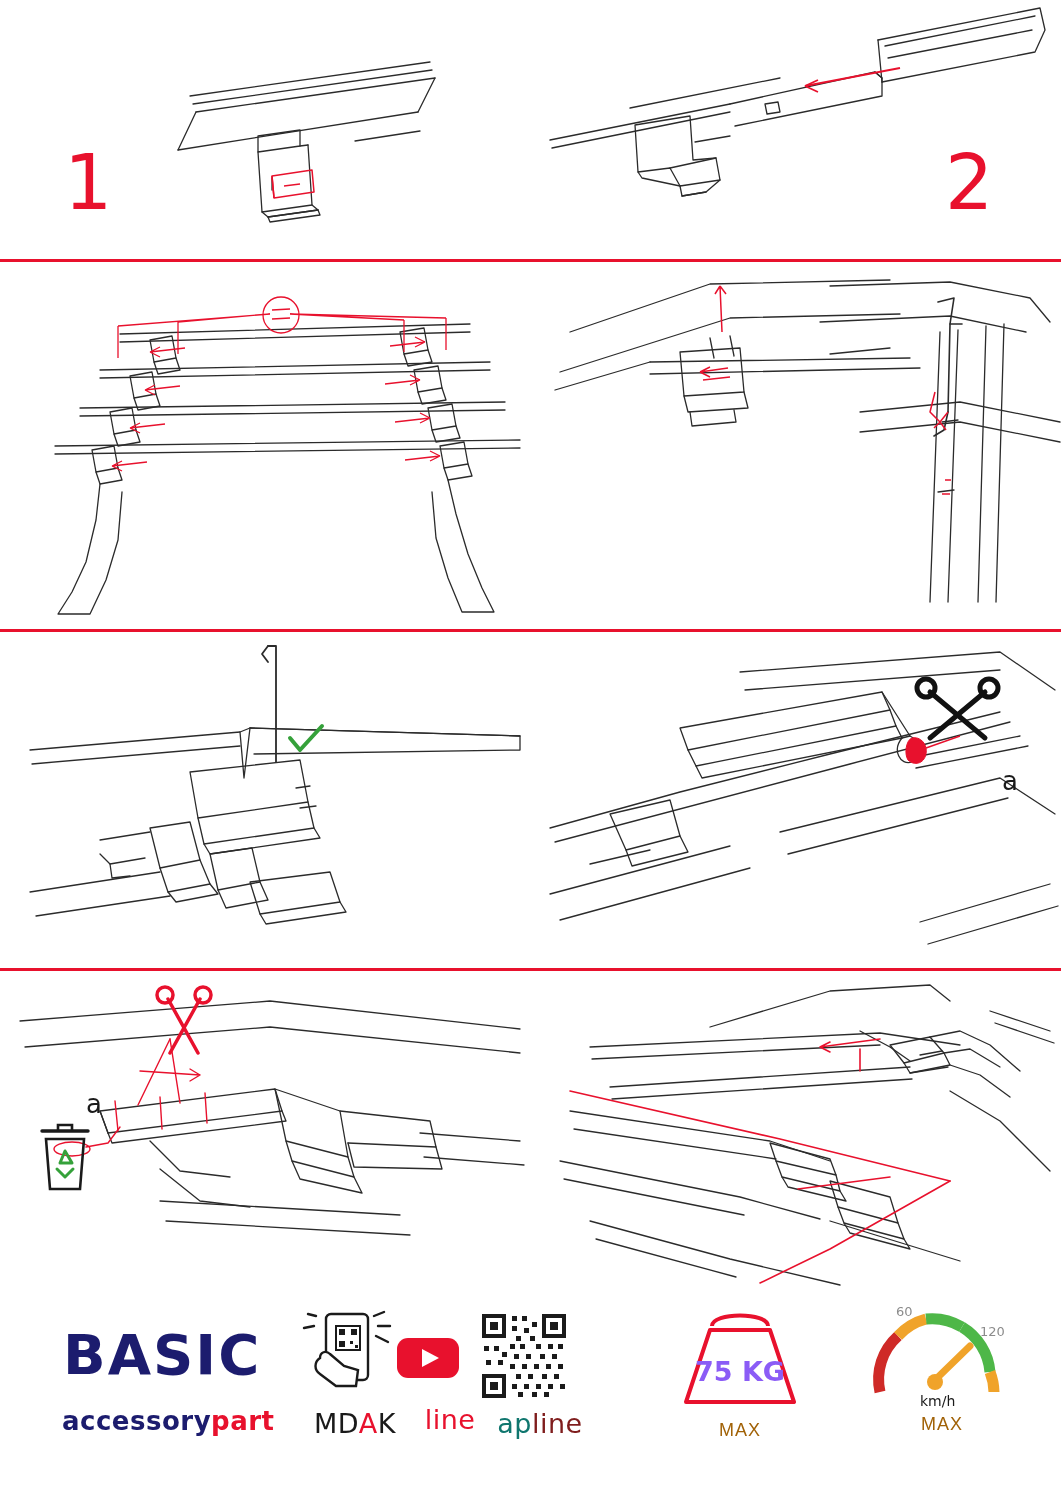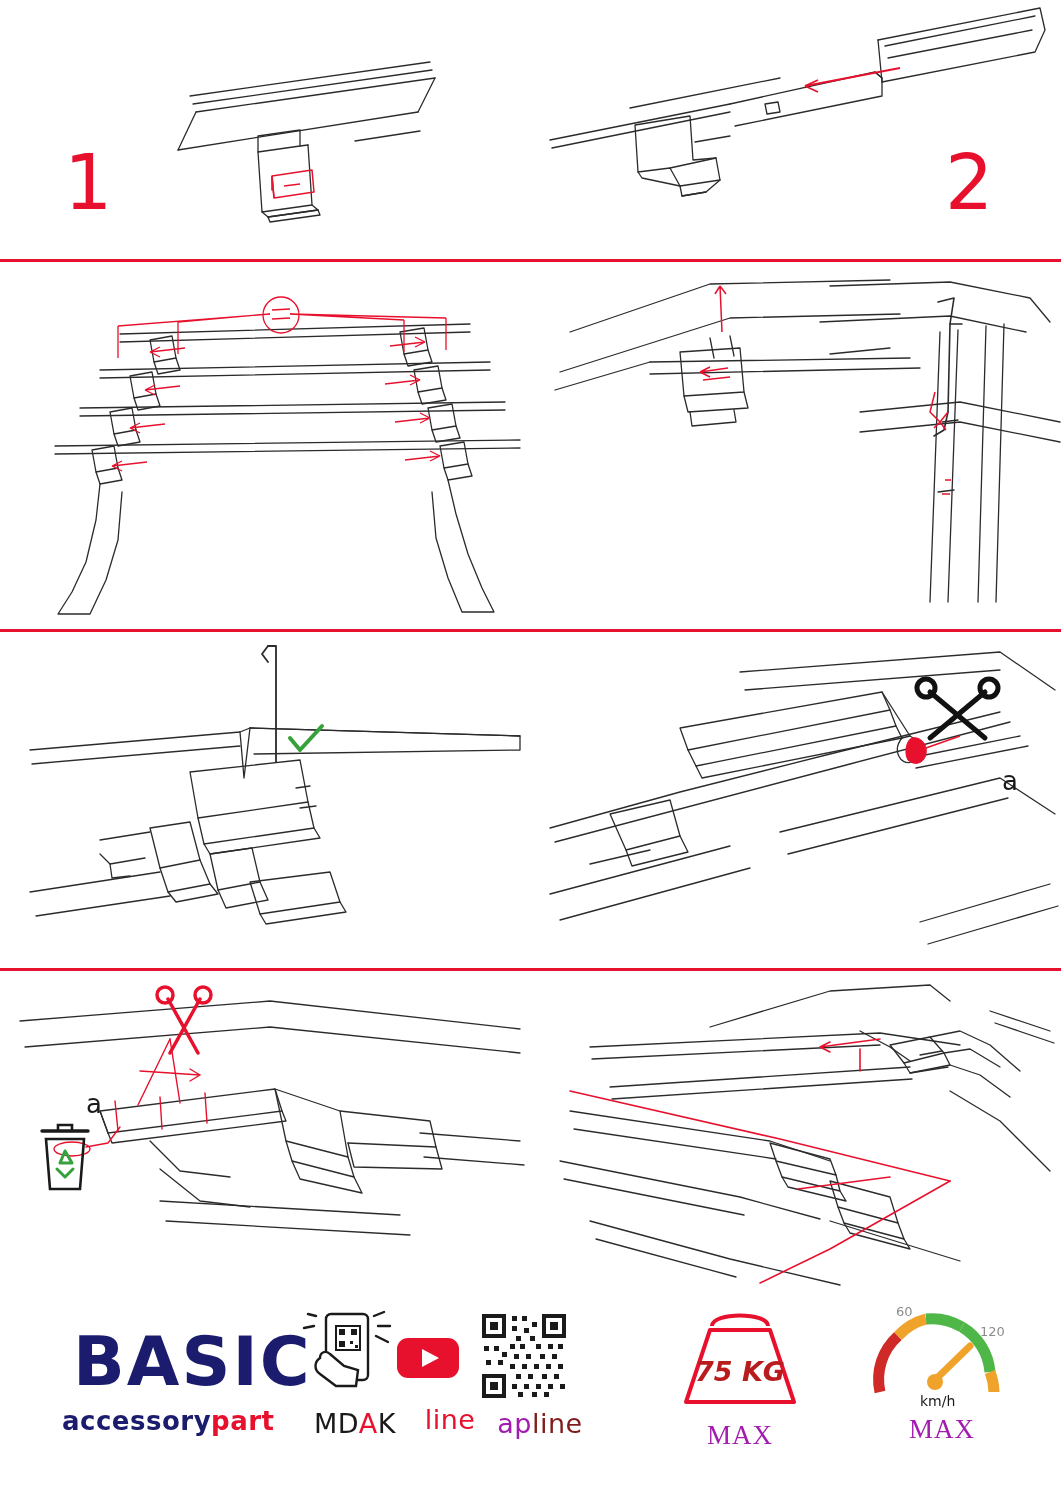--- a/index.html
+++ b/index.html
@@ -55,24 +55,24 @@
   
   .footer {
     position: absolute;
     left: 0;
     top: 1290px;
     width: 1061px;
     height: 210px;
   }
   .brand-basic {
     position: absolute;
-    left: 73px;
+    left: 63px;
     top: 32px;
     font-family: "DejaVu Sans", sans-serif;
-    font-size: 68px;
+    font-size: 56px;
     font-weight: 700;
     color: #1c1c6e;
     letter-spacing: 2px;
   }
   .brand-accessory {
     position: absolute;
     left: 62px;
     top: 116px;
     font-family: "DejaVu Sans", sans-serif;
     font-size: 26px;
@@ -88,41 +88,40 @@
   }
   .logo-caption {
     font-family: "DejaVu Sans", sans-serif;
     font-size: 27px;
     letter-spacing: .5px;
     margin-top: 8px;
   }
   .cap-mdak { color: #1a1a1a; font-weight: 400; }
   .cap-mdak .red { color: #e8112d; }
   .cap-ipqi { color: #e8112d; font-weight: 400; }
-  .cap-apline .dark { color: #a21caf; }
+  .cap-apline .dark { color: #0f766e; }
   .cap-apline .red { color: #7f1d1d; }
 
   .max-caption {
-    font-family: Liberation Serif, serif;
-    font-size: 27px;
+    font-family: Liberation Sans, sans-serif;
+    font-size: 18px;
     letter-spacing: 1px;
-    color: #a21caf;
+    color: #a16207;
     text-align: center;
     margin-top: 6px;
   }
   .weight-label {
     position: absolute;
     width: 100%;
     top: 52px;
     text-align: center;
     font-family: "DejaVu Sans", sans-serif;
     font-size: 27px;
     font-weight: 700;
-    color: #b91c1c;
-    font-style: italic;
+    color: #8b5cf6;
   }
   .label-small {
     font-family: "DejaVu Sans", sans-serif;
     font-size: 11px;
     fill: #1a1a1a;
   }
 </style>
 </head>
 <body>
 

